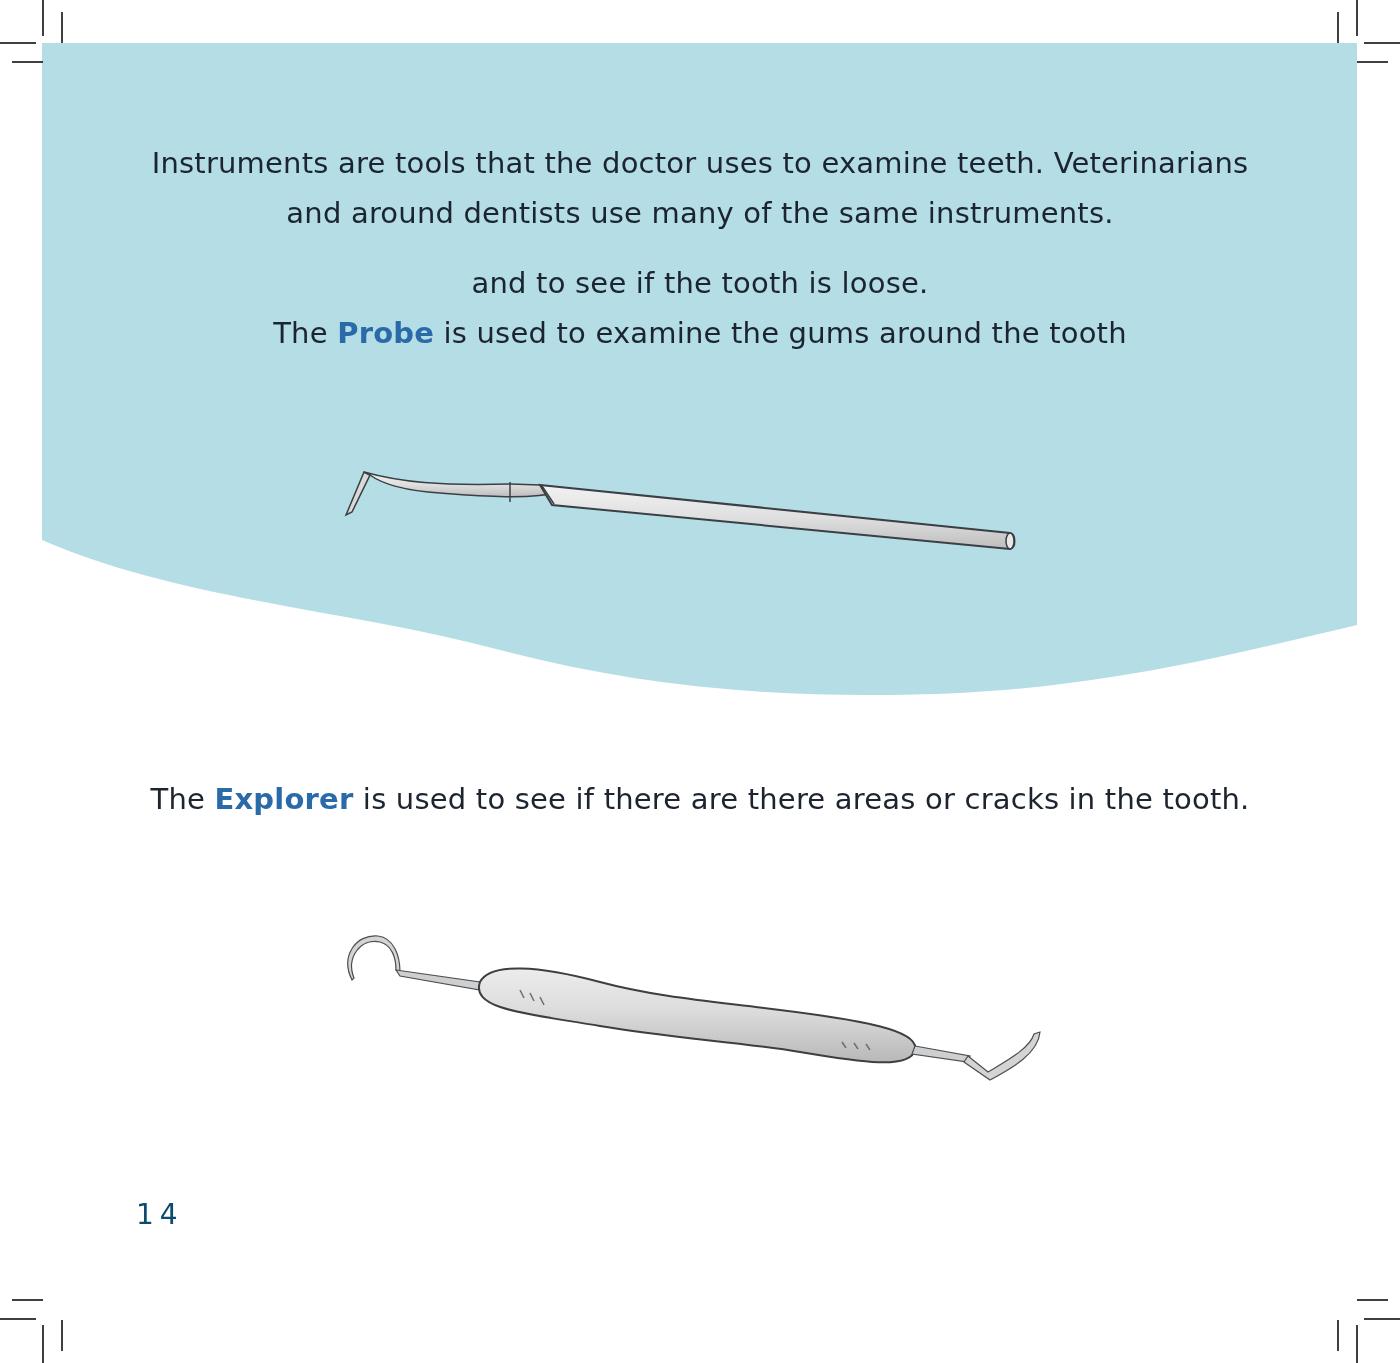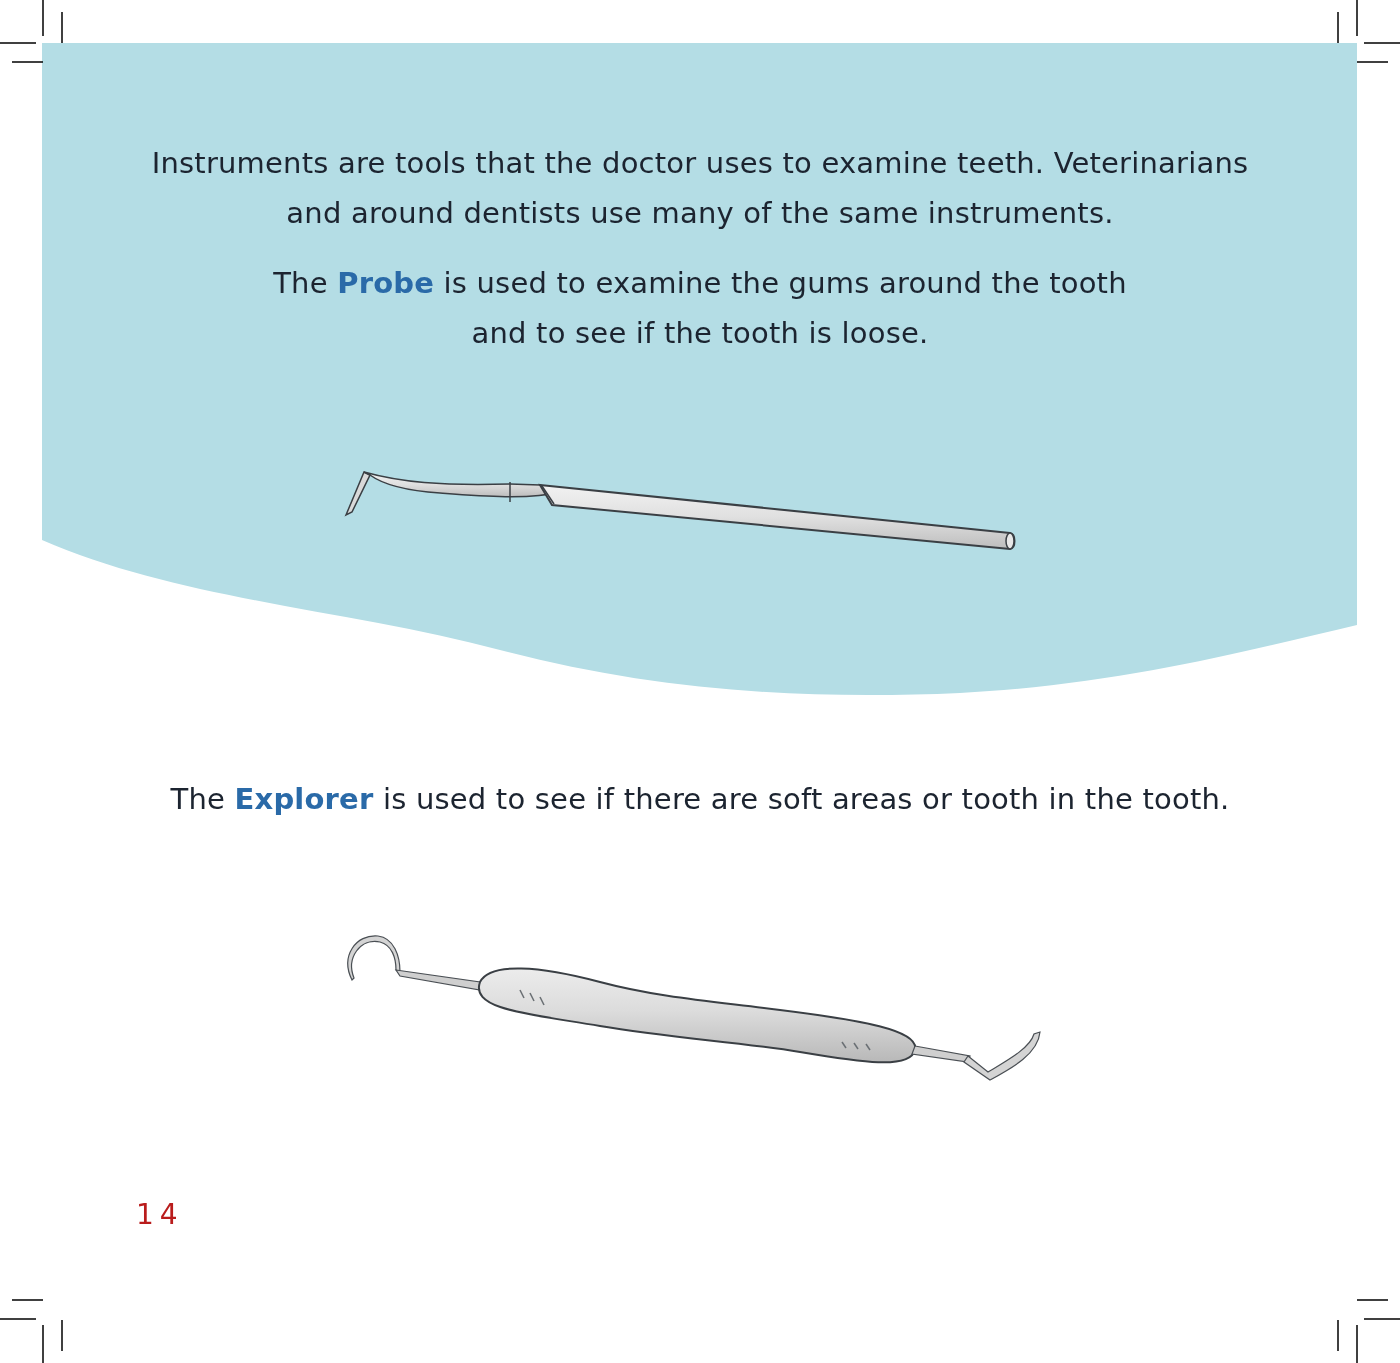--- a/index.html
+++ b/index.html
@@ -55,21 +55,21 @@
   .explorer-illustration {
     left: 340px; top: 930px;
     width: 720px; height: 160px;
   }
   .page-number {
     position: absolute;
     left: 136px;
     top: 1198px;
     font-size: 28px;
     letter-spacing: 6px;
-    color: #b91c1c;
+    color: #0c4a6e;
   }
 </style>
 </head>
 <body>
 
 <svg class="blue-panel" viewBox="0 0 1400 1363" xmlns="http://www.w3.org/2000/svg">
   <path d="M42 43 L1357 43 L1357 625 C1250 650, 1120 685, 960 693 C800 700, 650 690, 500 650 C350 610, 180 600, 42 540 Z" fill="#b4dde5"></path>
 </svg>
 
 <svg class="crop-marks" viewBox="0 0 1400 1363" xmlns="http://www.w3.org/2000/svg" stroke="#000" stroke-width="1.5" fill="none">
@@ -94,22 +94,22 @@
   <line x1="1357" y1="1325" x2="1357" y2="1363"></line>
   <line x1="1338" y1="1320" x2="1338" y2="1351"></line>
 </svg>
 
 <div class="text-block intro">
   <span class="line">Instruments are tools that the doctor uses to examine teeth. Veterinarians</span>
   <span class="line">and around dentists use many of the same instruments.</span>
 </div>
 
 <div class="text-block probe-text">
+  <span class="line">and to see if the tooth is loose.</span>
   <span class="line"><span>The </span><span class="highlight">Probe</span><span> is used to examine the gums around the tooth</span></span>
-  <span class="line">and to see if the tooth is loose.</span>
 </div>
 
 <svg class="instrument probe-illustration" viewBox="0 0 700 100" xmlns="http://www.w3.org/2000/svg">
   <defs>
     <linearGradient id="metal1" x1="0" y1="0" x2="0" y2="1">
       <stop offset="0" stop-color="#f2f2f2"></stop>
       <stop offset="0.5" stop-color="#e0e0e0"></stop>
       <stop offset="1" stop-color="#bdbdbd"></stop>
     </linearGradient>
   </defs>
@@ -118,21 +118,21 @@
 
   <path d="M34 12 C70 22, 110 26, 180 24 L210 25 L230 32 C200 40, 150 36, 110 33 C80 31, 55 26, 40 15 Z" fill="url(#metal1)" stroke="#3a3f44" stroke-width="1.5"></path>
   <line x1="180" y1="22" x2="180" y2="42" stroke="#3a3f44" stroke-width="1.5"></line>
 
   <path d="M210 25 L680 73 C686 74, 686 88, 680 89 L222 45 Z" fill="url(#metal1)" stroke="#3a3f44" stroke-width="2"></path>
   <line x1="212" y1="26" x2="224" y2="44" stroke="#3a3f44" stroke-width="1.5"></line>
   <ellipse cx="680" cy="81" rx="4" ry="8" fill="#e8e8e8" stroke="#3a3f44" stroke-width="1.5"></ellipse>
 </svg>
 
 <div class="text-block explorer-text">
-  <span class="line"><span>The </span><span class="highlight">Explorer</span><span> is used to see if there are soft areas or tooth in the tooth.</span></span>
+  <span class="line"><span>The </span><span class="highlight">Explorer</span><span> is used to see if there are there areas or cracks in the tooth.</span></span>
 </div>
 
 <svg class="instrument explorer-illustration" viewBox="0 0 720 160" xmlns="http://www.w3.org/2000/svg">
   <defs>
     <linearGradient id="metal2" x1="0" y1="0" x2="0" y2="1">
       <stop offset="0" stop-color="#ececec"></stop>
       <stop offset="0.45" stop-color="#dcdcdc"></stop>
       <stop offset="1" stop-color="#b8b8b8"></stop>
     </linearGradient>
   </defs>

